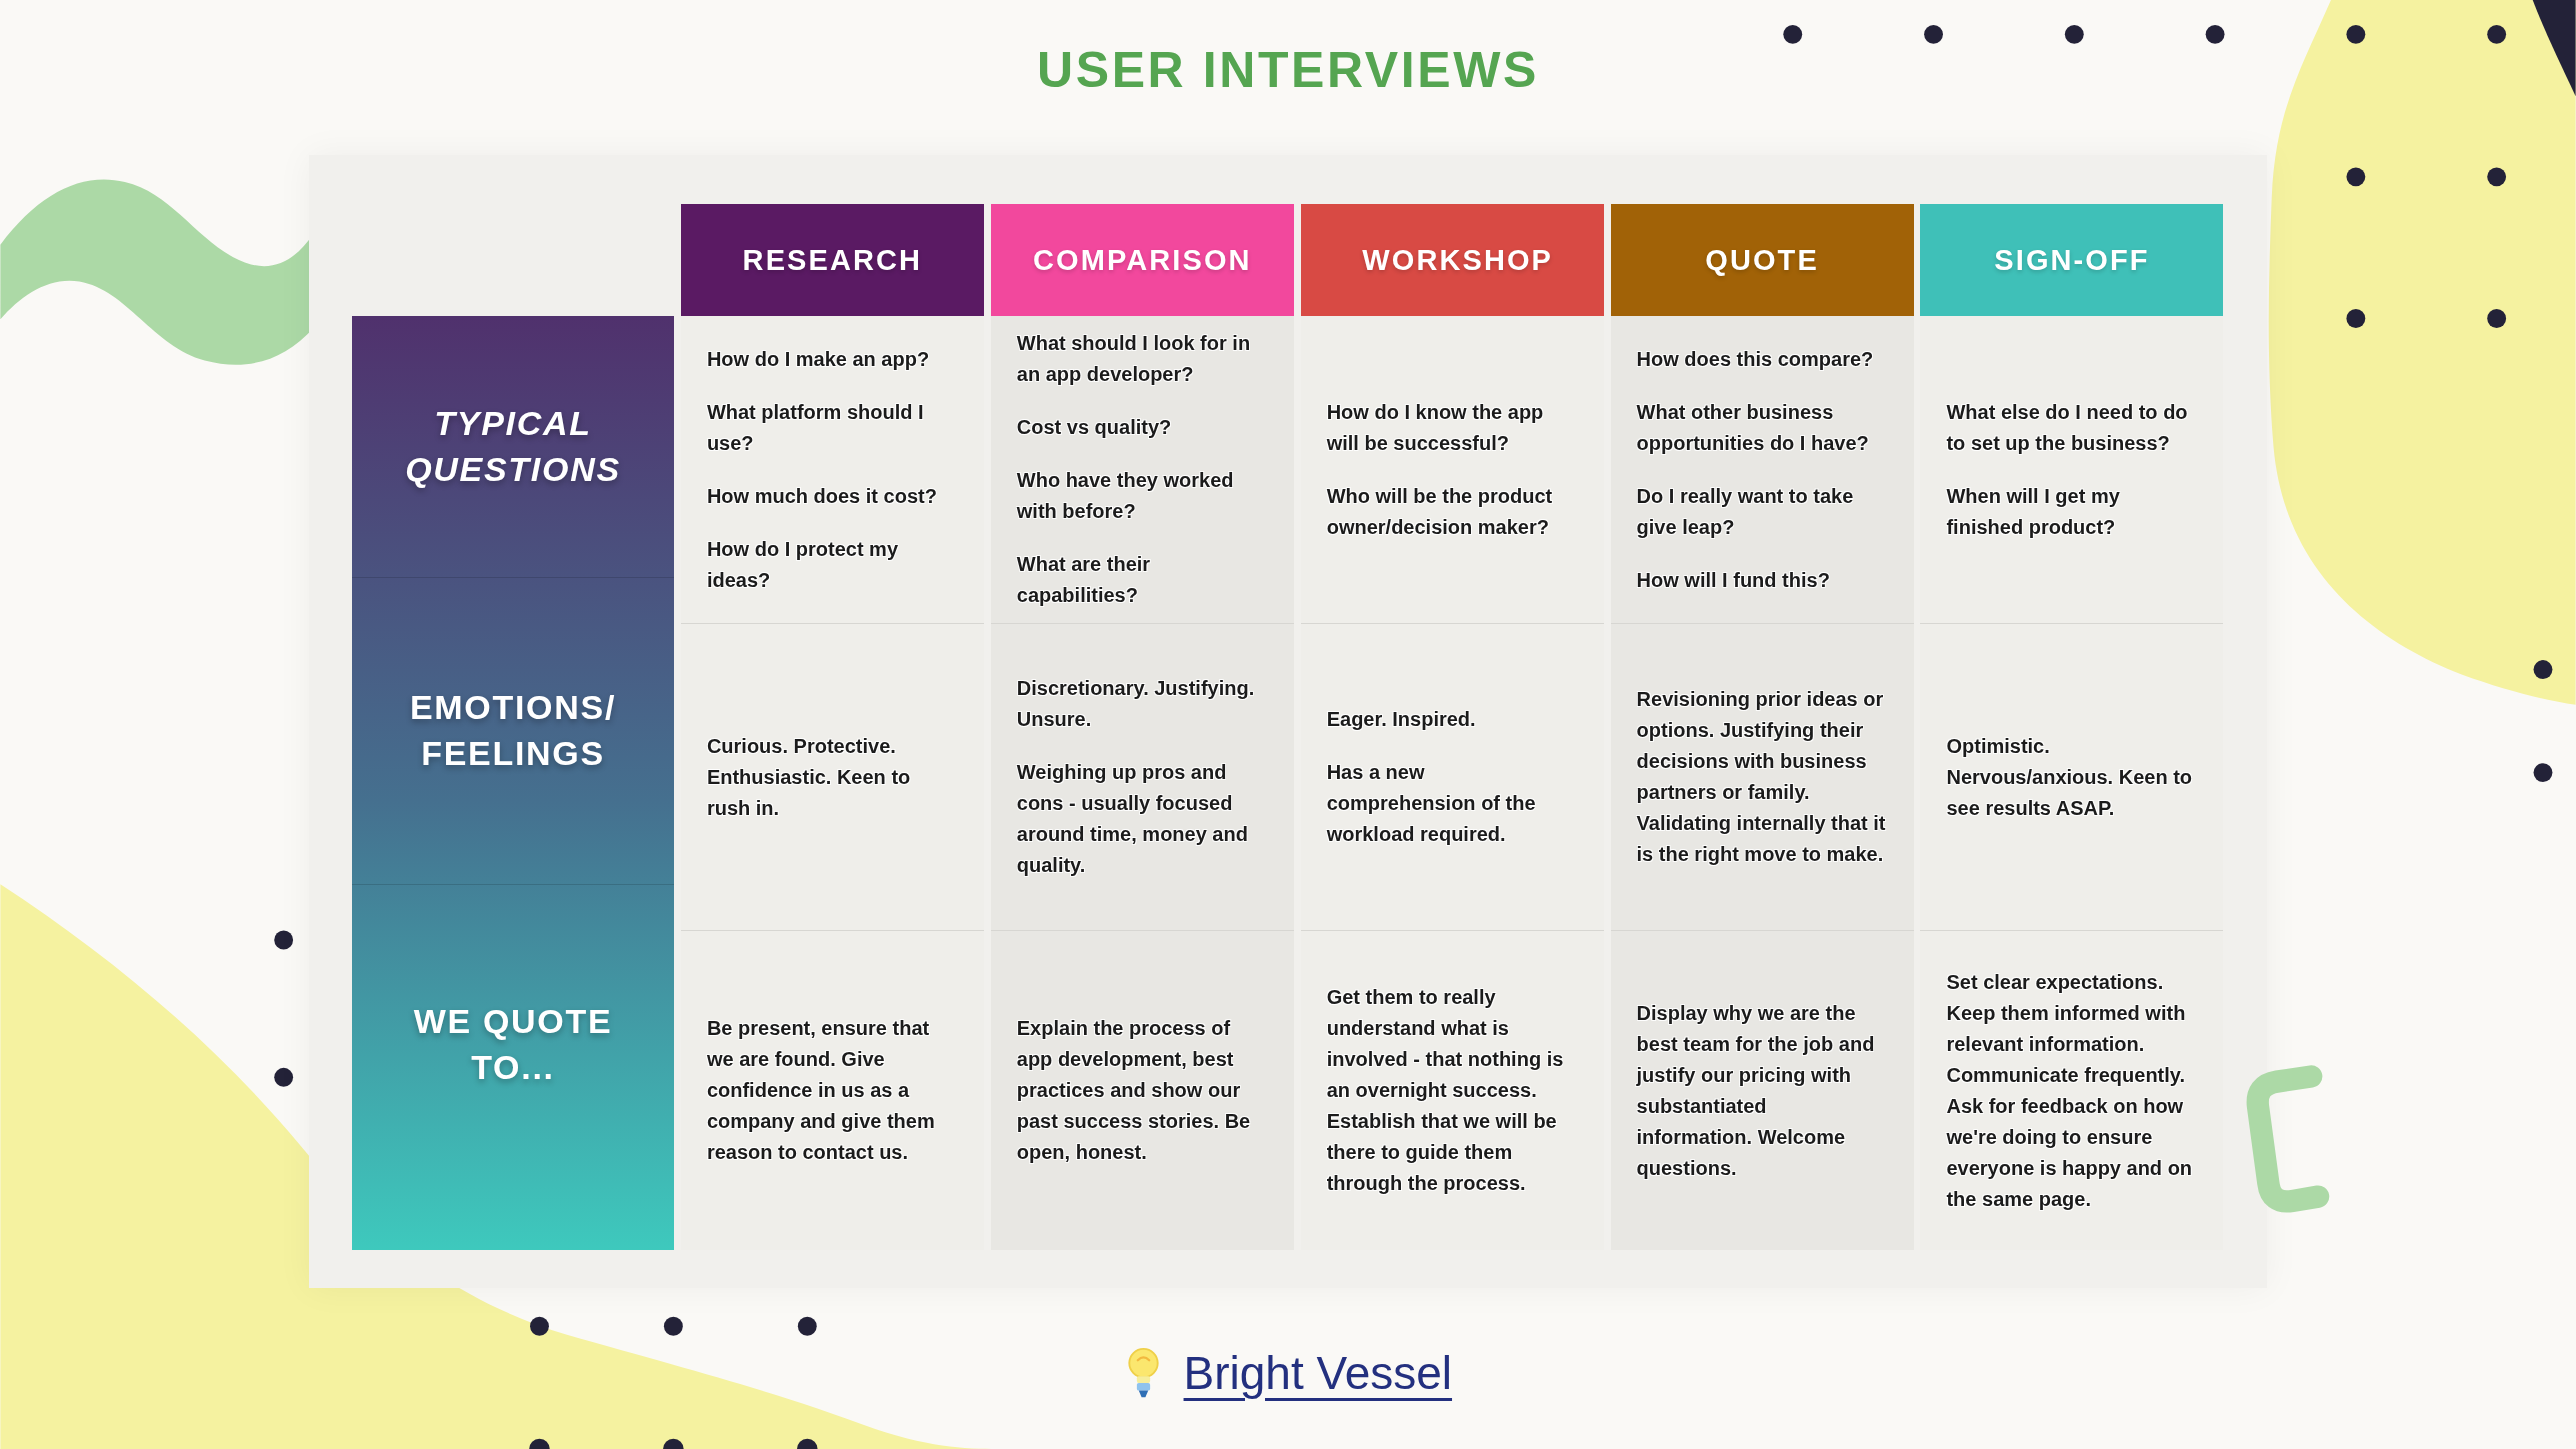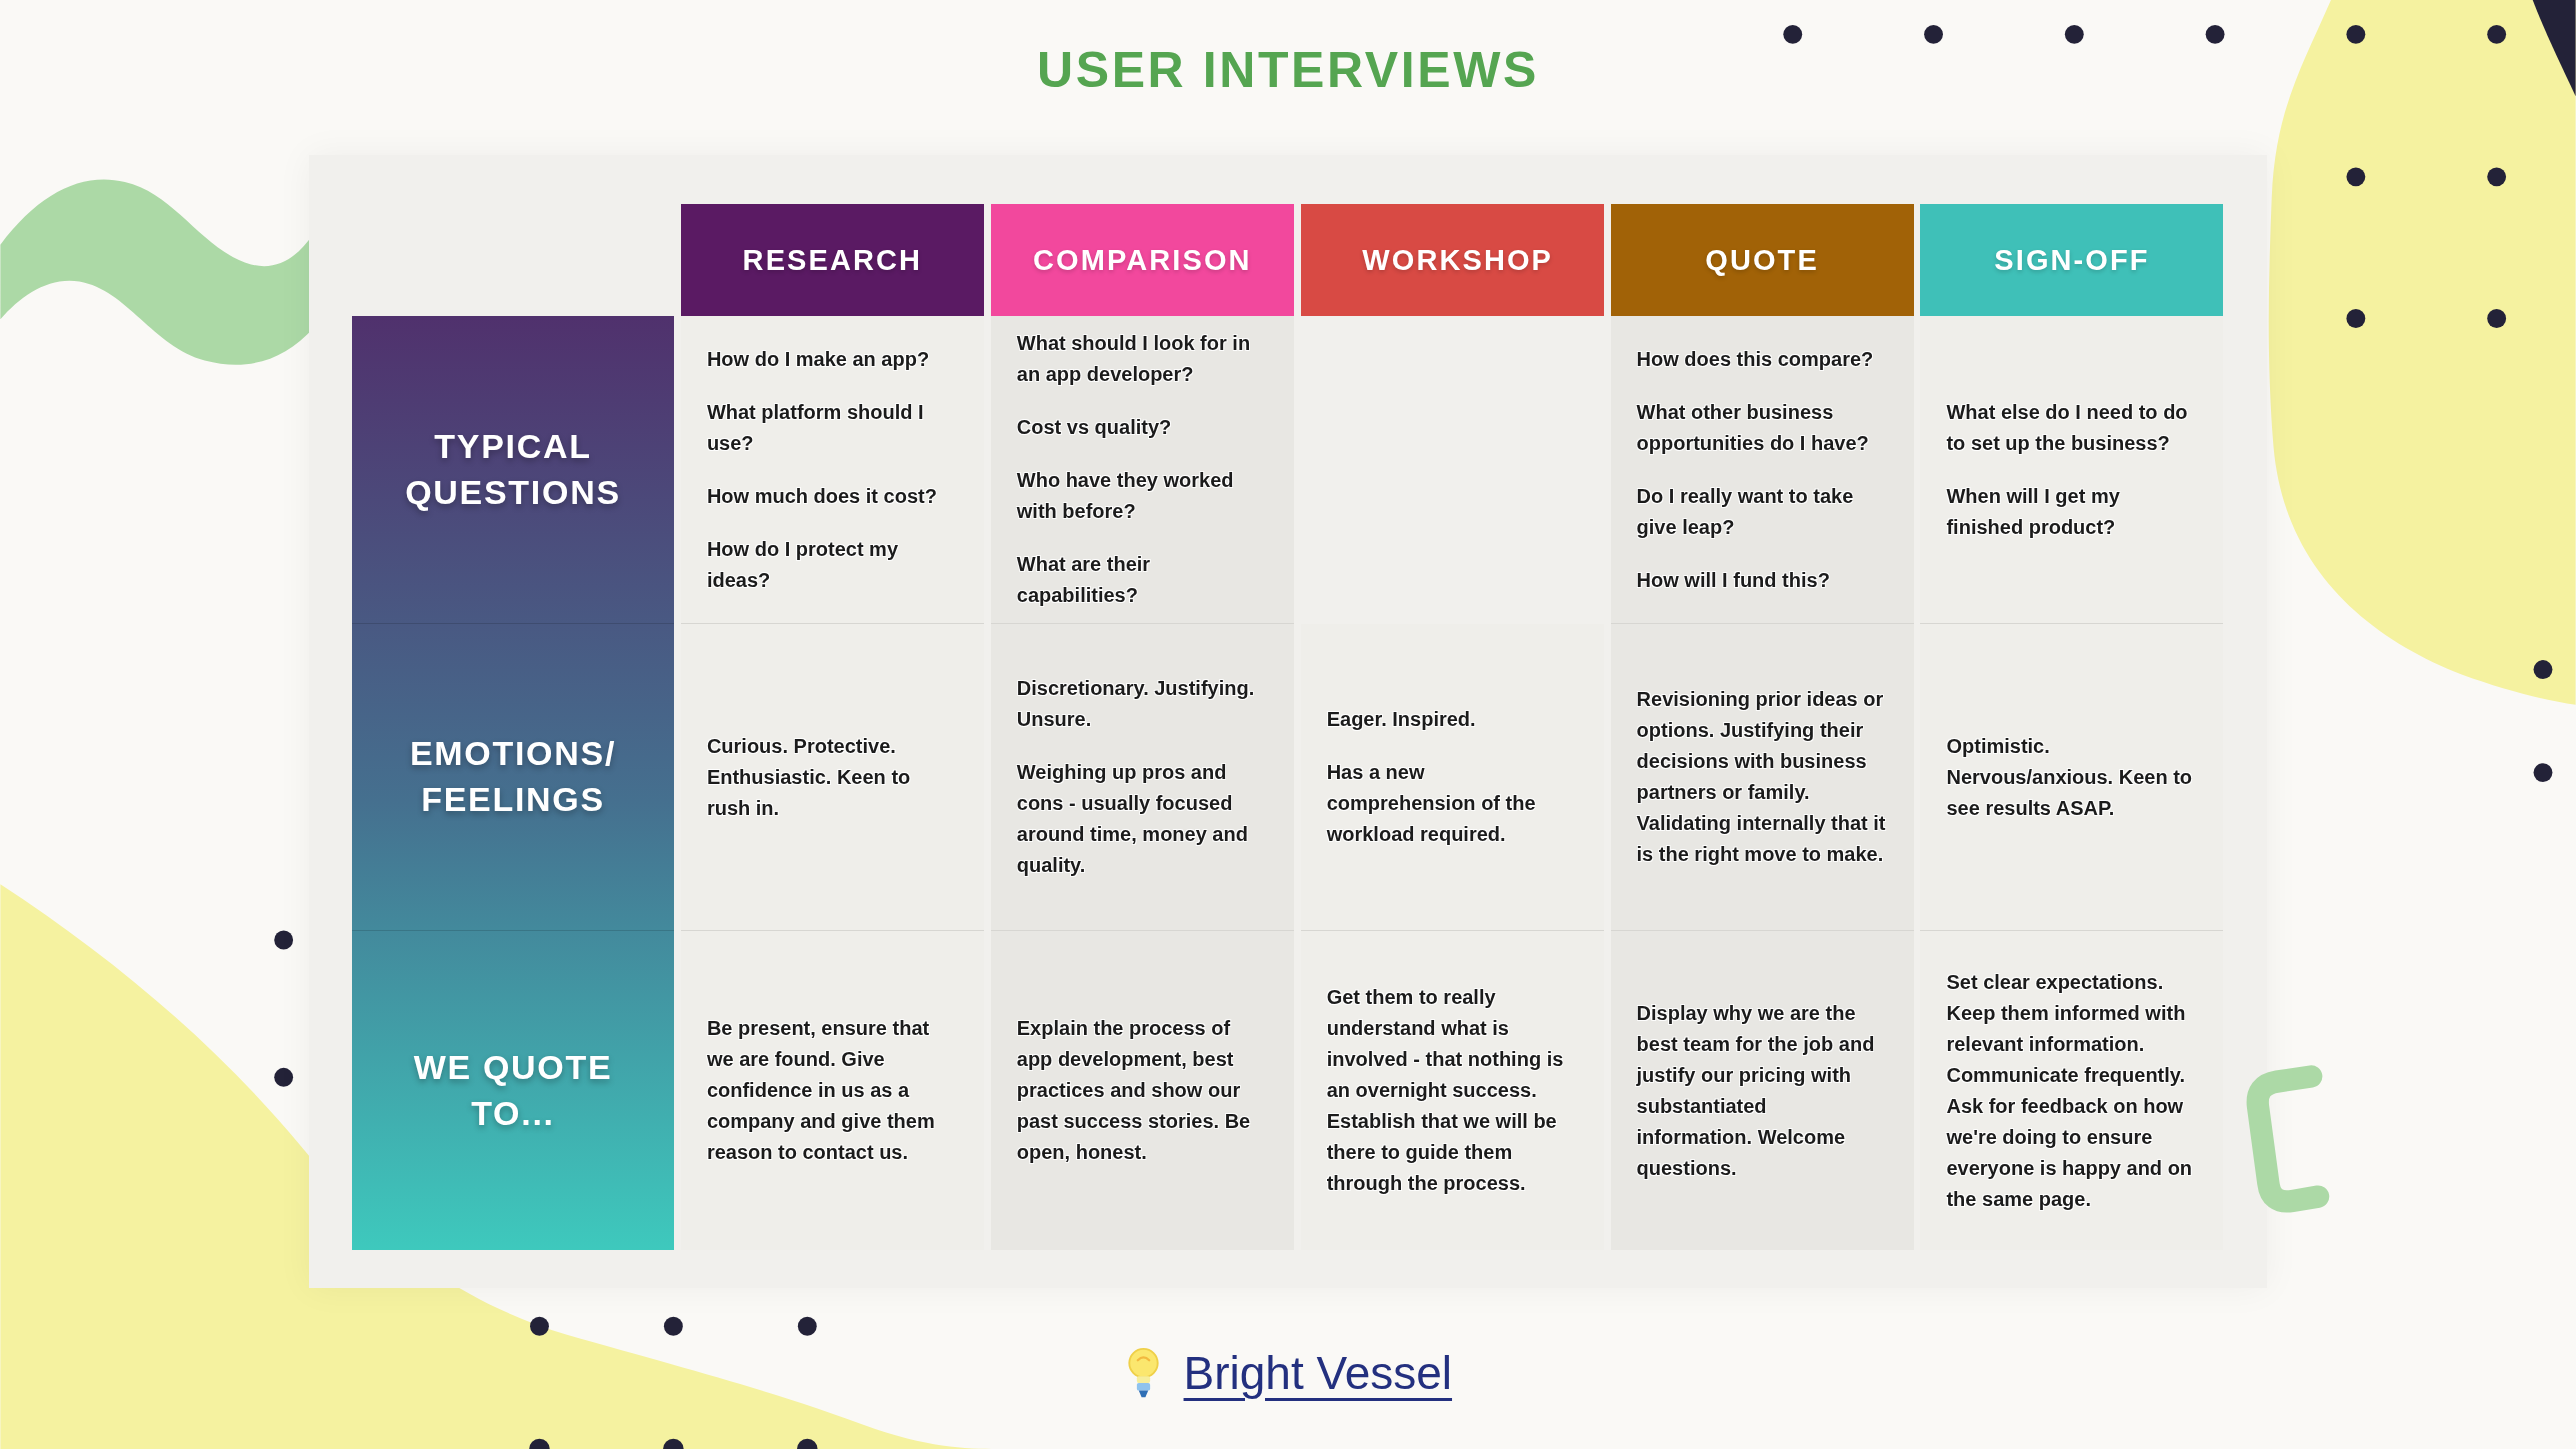--- a/index.html
+++ b/index.html
@@ -54,21 +54,21 @@
     grid-column:1;grid-row:2/5;
     background:linear-gradient(180deg,var(--sidebar-top) 0%,var(--sidebar-mid) 52%,var(--sidebar-bottom) 100%);
     display:flex;flex-direction:column;
   }
   .side-label{
     display:flex;align-items:center;justify-content:center;text-align:center;
     color:#fff;font-size:34px;font-weight:700;letter-spacing:1.7px;line-height:1.35;
     white-space:pre-line;
     text-shadow:0 2.6px 6.9px rgba(0,0,0,0.28);
   }
-  .side-label.s0{height:308px;}
+  .side-label.s0{height:262px;font-style:italic;}
   .side-label.s1{height:307px;}
   .side-label.s2{height:319px;}
   .side-label.rb-dark{border-bottom:1.7px solid rgba(0,0,0,0.14);}
   .cell{
     background:var(--cell-bg);
     display:flex;flex-direction:column;justify-content:center;
     padding:20.6px 26px;
     color:#1b1b1b;font-size:20px;font-weight:700;line-height:1.55;
   }
   .cell p{margin:11px 0;text-shadow:
@@ -160,20 +160,24 @@
           <p>How do I make an app?</p>
           <p>What platform should I use?</p>
           <p>How much does it cost?</p>
           <p>How do I protect my ideas?</p>
         </div>
         <div class="cell shade rb" style="grid-area: 2 / 3;">
           <p>What should I look for in an app developer?</p>
           <p>Cost vs quality?</p>
           <p>Who have they worked with before?</p>
           <p>What are their capabilities?</p>
+        </div>
+        <div class="cell rb" style="grid-area: 2 / 4;">
+          <p>How do I know the app will be successful?</p>
+          <p>Who will be the product owner/decision maker?</p>
         </div>
         <div class="cell shade rb" style="grid-area: 2 / 5;">
           <p>How does this compare?</p>
           <p>What other business opportunities do I have?</p>
           <p>Do I really want to take give leap?</p>
           <p>How will I fund this?</p>
         </div>
         <div class="cell rb" style="grid-area: 2 / 6;">
           <p>What else do I need to do to set up the business?</p>
           <p>When will I get my finished product?</p>

